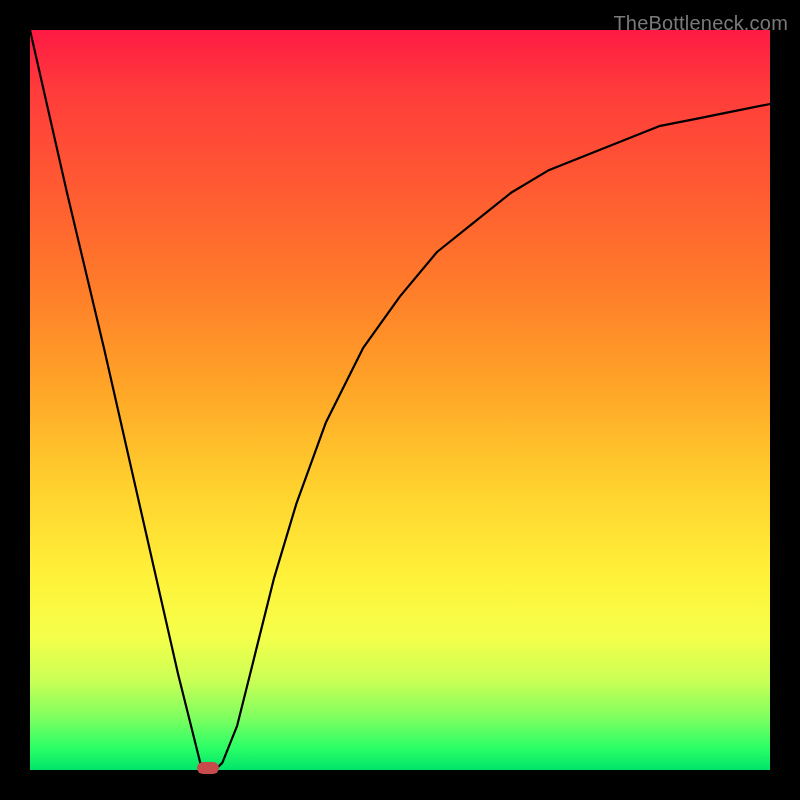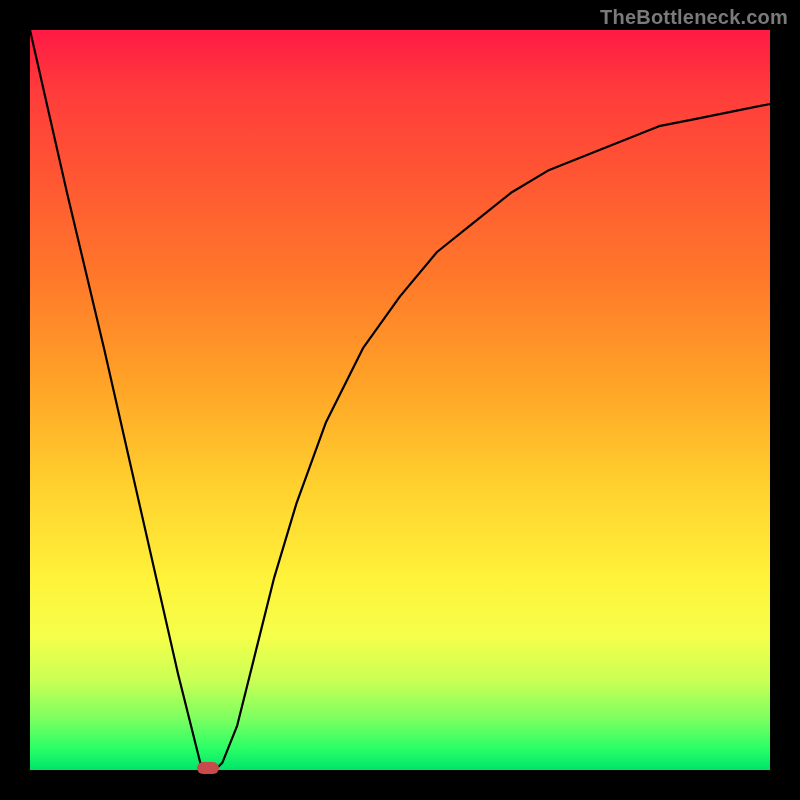--- a/index.html
+++ b/index.html
@@ -42,25 +42,25 @@
   svg.curve {
     position: absolute;
     left: 0;
     top: 0;
     width: 740px;
     height: 740px;
     overflow: visible;
   }
   .watermark {
     position: absolute;
-    top: 6px;
+    top: 12px;
     right: 12px;
     color: #7a7a7a;
     font-size: 20px;
-    font-weight: 700;
+    font-weight: 400;
     letter-spacing: 0.2px;
     user-select: none;
   }
   .marker {
     position: absolute;
     width: 22px;
     height: 12px;
     background: #c74b4b;
     border-radius: 6px;
   }

